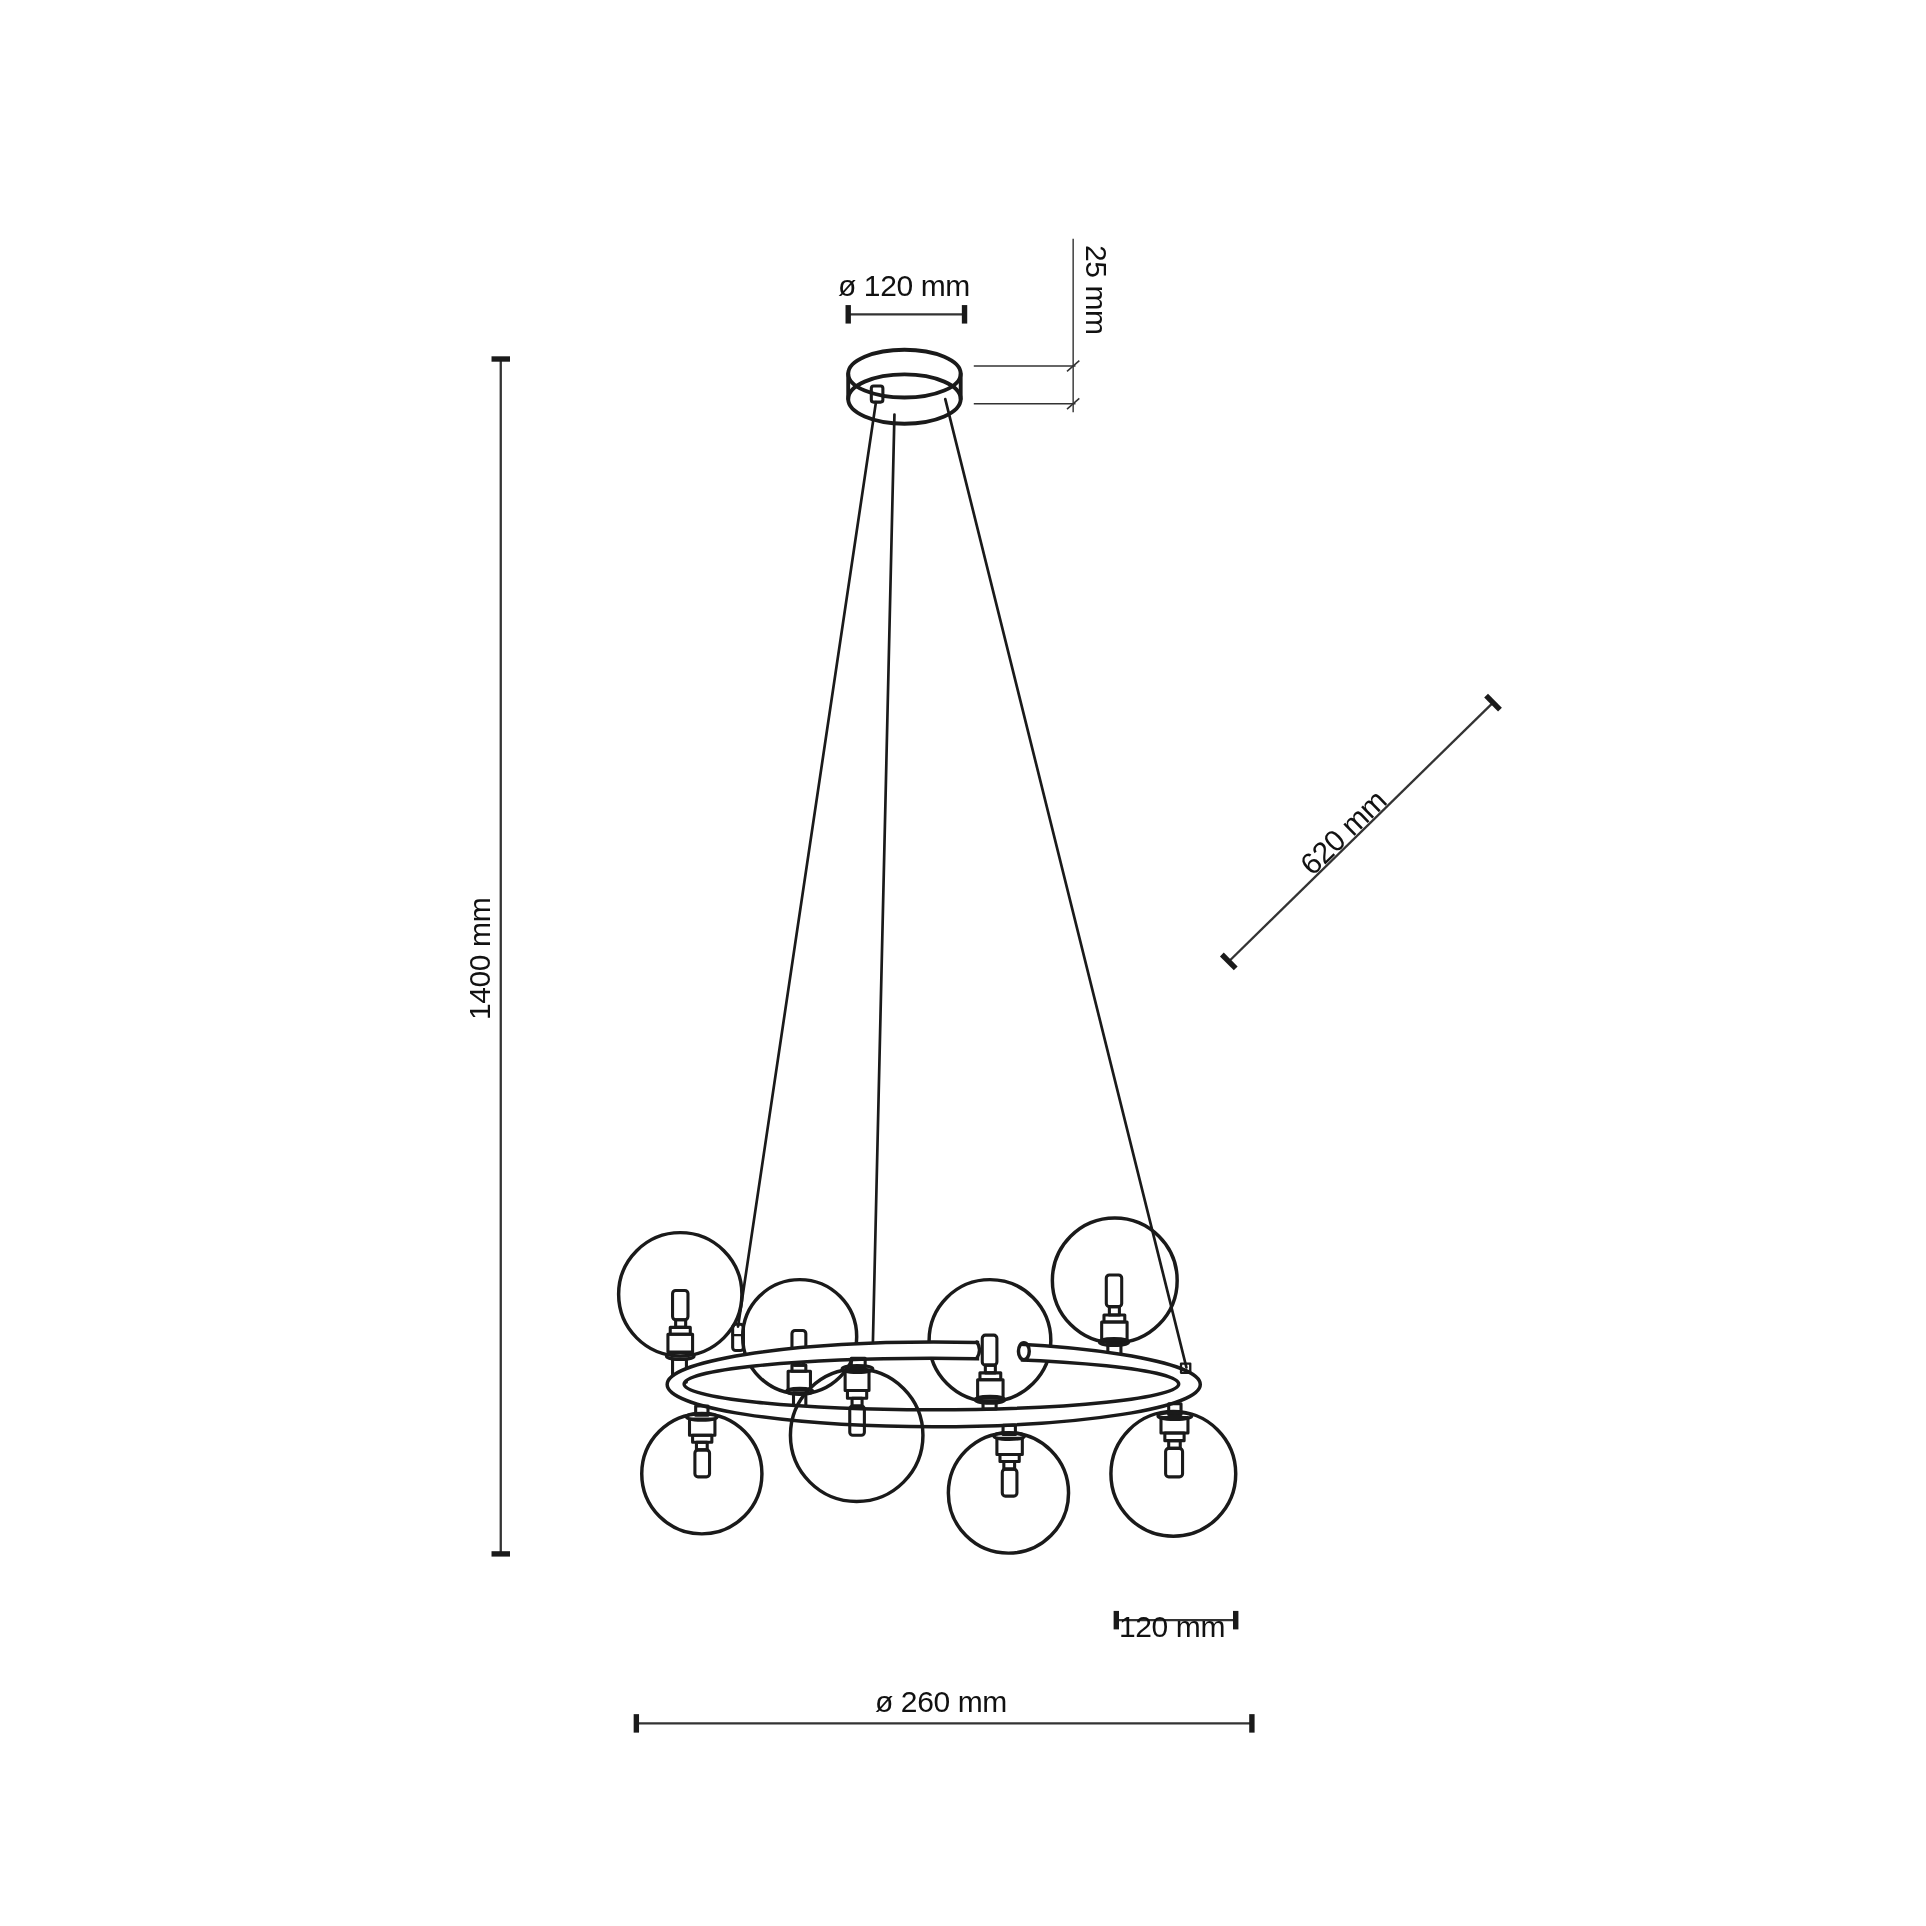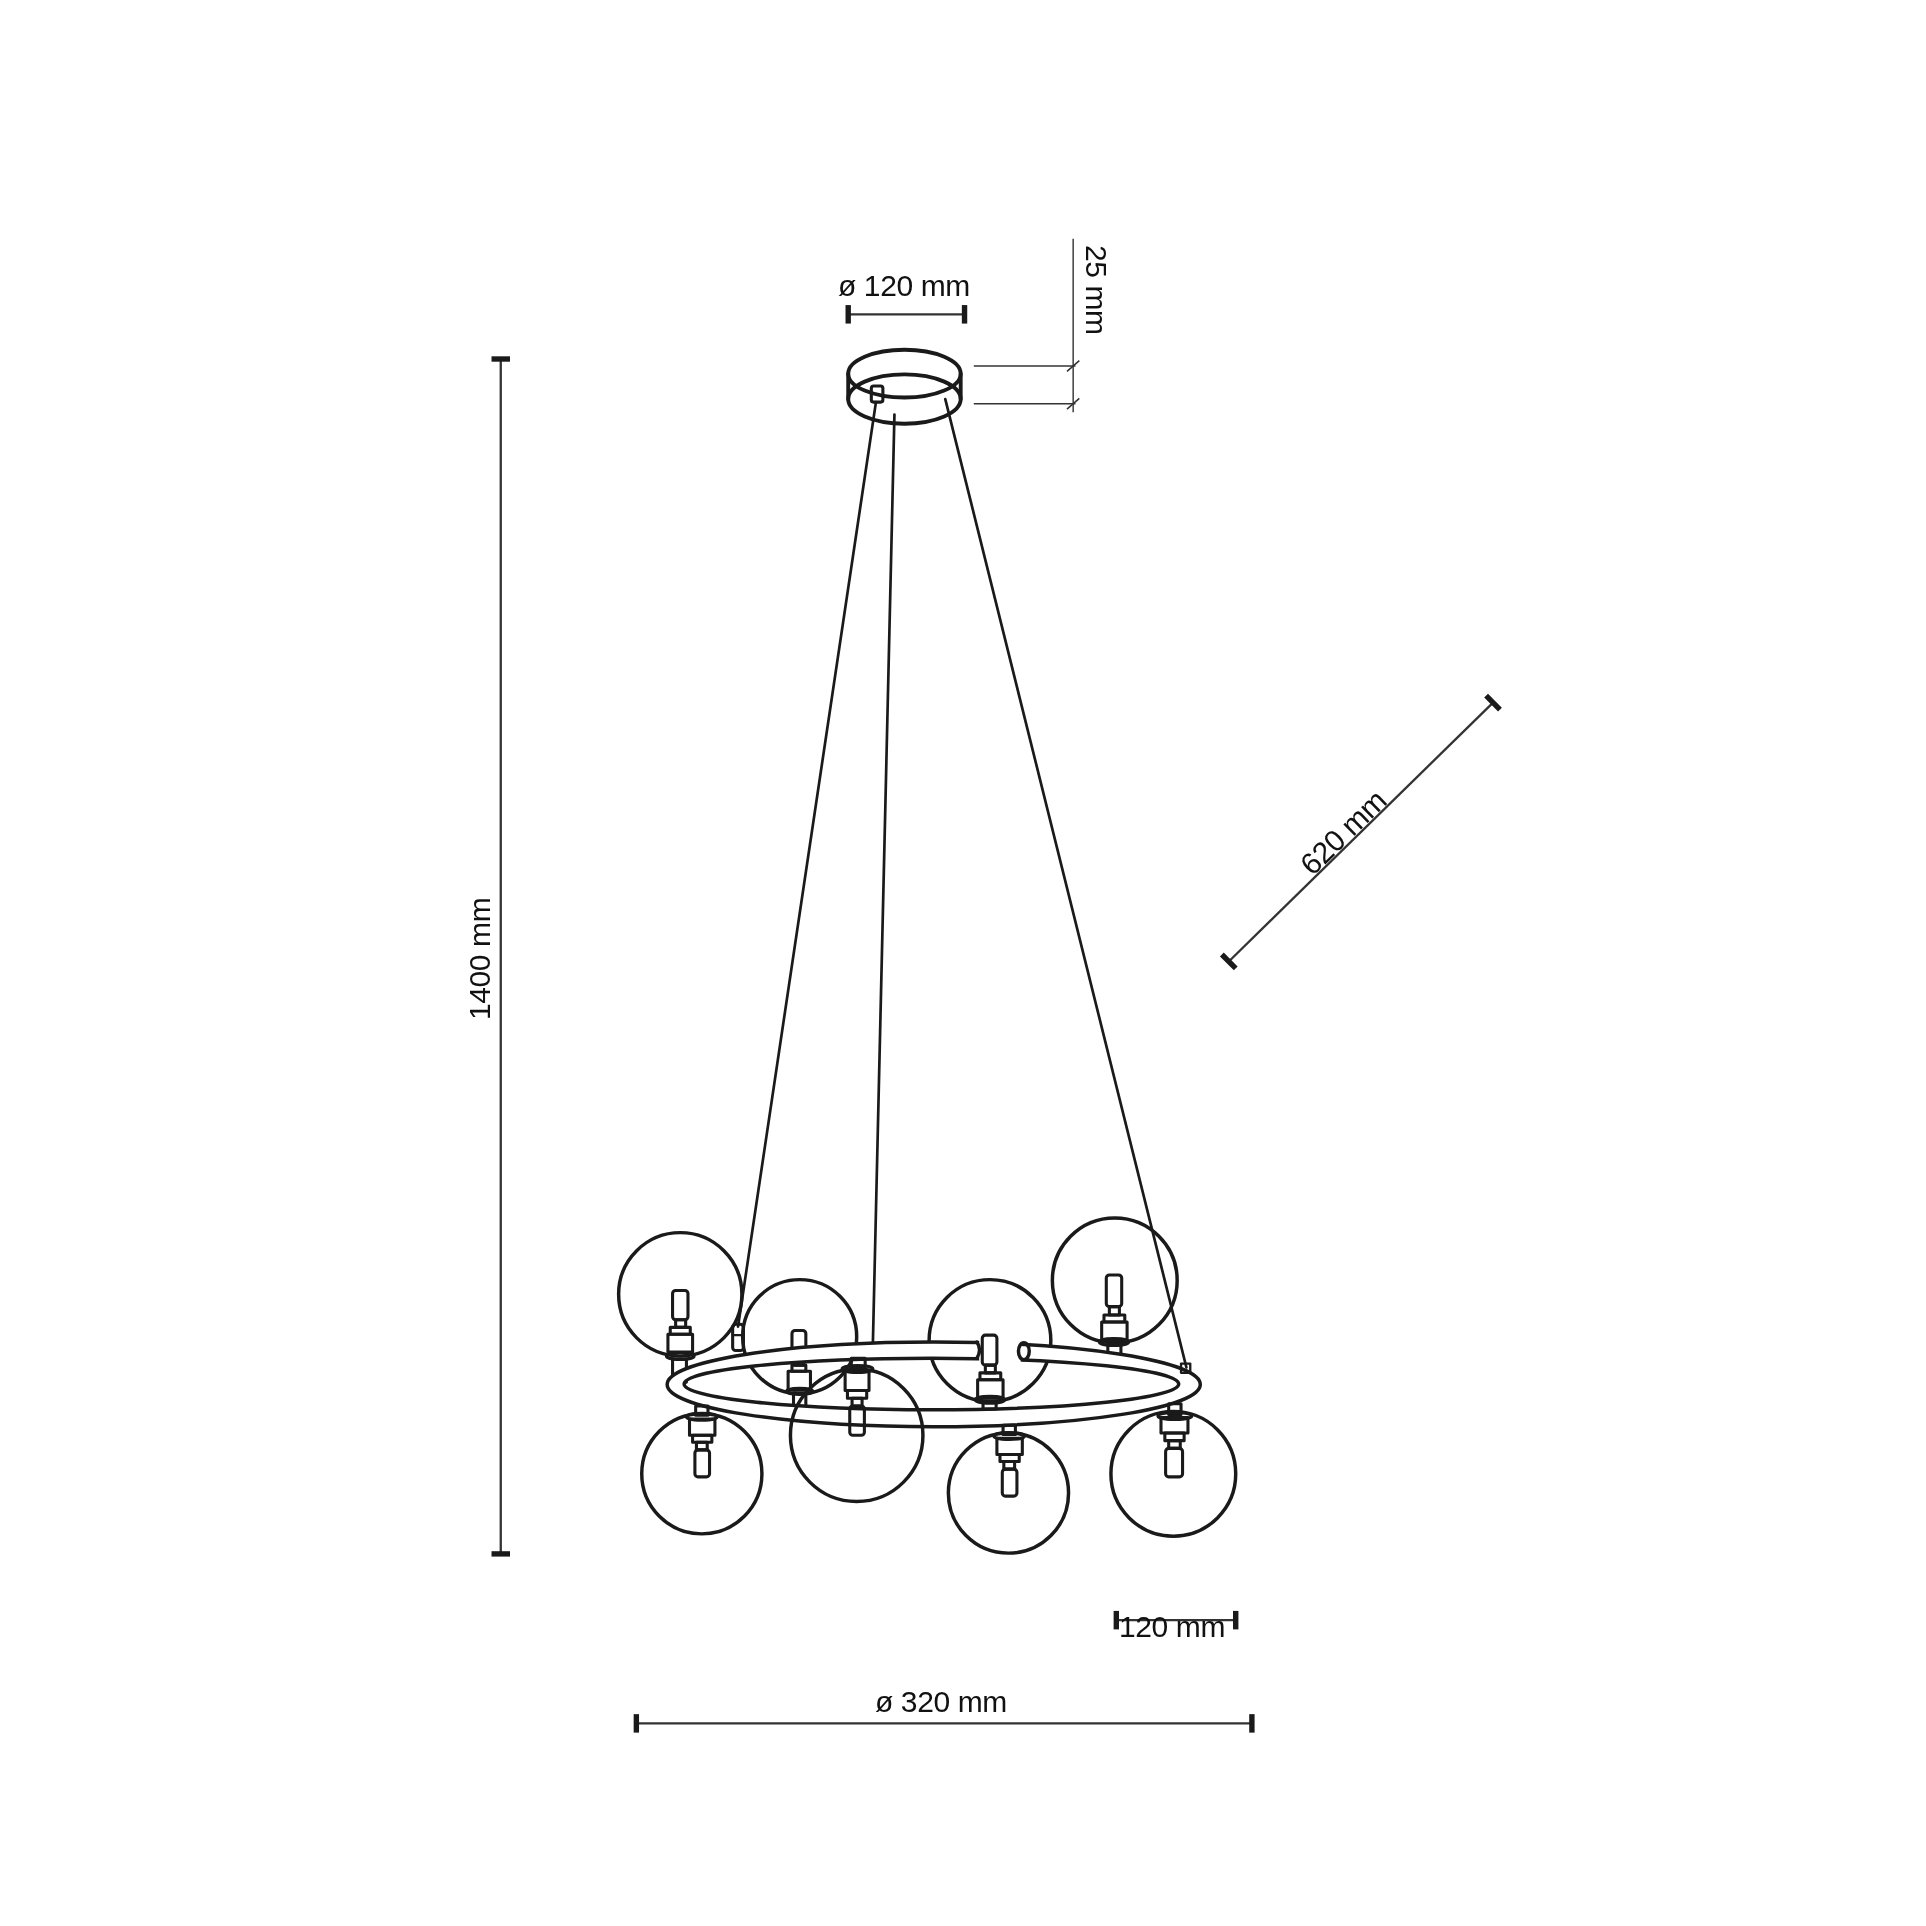--- a/index.html
+++ b/index.html
@@ -195,14 +195,14 @@
 <div class="lbl" style="left:838px; top:271px;text-align:right;">ø 120 mm</div>
 
 <div class="lbl" style="left:1097px; top:245px; transform-origin:0 0; transform:rotate(90deg) translate(0,0px); margin-left:14px;">25 mm</div>
 
 <div class="lbl" style="left:465px; top:1020px; transform-origin:0 0; transform:rotate(-90deg);">1400 mm</div>
 
 <div class="lbl" style="left:1295px; top:859px; transform-origin:0 0; transform:rotate(-44.4deg);">620 mm</div>
 
 <div class="lbl" style="left:1119px; top:1580px;margin-top:32px;">120 mm</div>
 
-<div class="lbl" style="left:875px; top:1687px;">ø 320 mm</div>
+<div class="lbl" style="left:875px; top:1687px;">ø 260 mm</div>
 
 
 </body></html>

